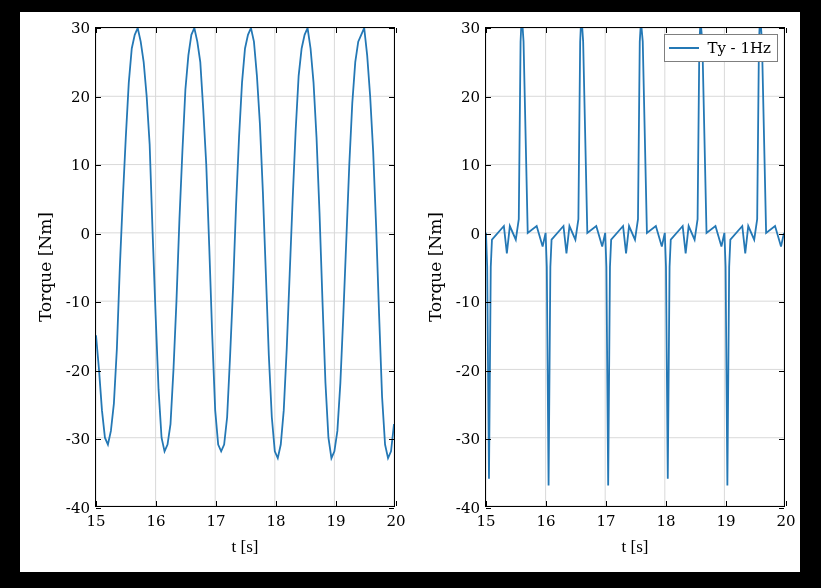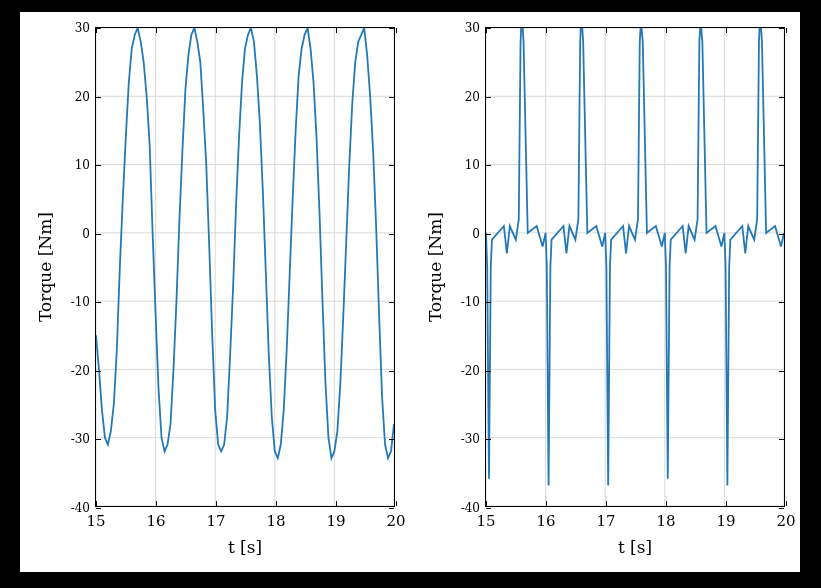--- a/index.html
+++ b/index.html
@@ -36,27 +36,28 @@
     position: absolute;
     transform-origin: center center;
     transform: rotate(-90deg);
     font-size: 17px;
     white-space: nowrap;
   }
   .xlabel {
     position: absolute;
     font-size: 17px;
     text-align: center;
+    font-family: Liberation Serif, serif;
   }
   .tick-y {
     position: absolute;
     right: 100%;
     transform: translateY(-50%);
     margin-right: 6px;
-    font-size: 12px;
+    font-size: 15px;
   }
   .tick-x {
     position: absolute;
     top: 100%;
     transform: translateX(-50%);
     margin-top: 6px;
     font-size: 15px;
   }
   .legend {
     position: absolute;
@@ -178,20 +179,24 @@
         <line x1="0" y1="480" x2="300" y2="480" stroke="#d9d9d9" stroke-width="1"></line>
         <line x1="0" y1="411.42857142857144" x2="300" y2="411.42857142857144" stroke="#d9d9d9" stroke-width="1"></line>
         <line x1="0" y1="342.8571428571429" x2="300" y2="342.8571428571429" stroke="#d9d9d9" stroke-width="1"></line>
         <line x1="0" y1="274.28571428571433" x2="300" y2="274.28571428571433" stroke="#d9d9d9" stroke-width="1"></line>
         <line x1="0" y1="205.71428571428572" x2="300" y2="205.71428571428572" stroke="#d9d9d9" stroke-width="1"></line>
         <line x1="0" y1="137.1428571428571" x2="300" y2="137.1428571428571" stroke="#d9d9d9" stroke-width="1"></line>
         <line x1="0" y1="68.57142857142861" x2="300" y2="68.57142857142861" stroke="#d9d9d9" stroke-width="1"></line>
         <line x1="0" y1="0" x2="300" y2="0" stroke="#d9d9d9" stroke-width="1"></line>
         <path d="M0.00,205.71L1.20,240.00L3.00,452.57L4.80,240.00L6.00,212.57L18.00,198.86L21.00,226.29L24.00,198.86L30.00,212.57L33.00,192.00L34.80,13.71L36.00,-13.71L37.80,13.71L42.00,205.71L51.00,198.86L57.00,219.43L60.00,205.71L61.20,240.00L63.00,459.43L64.80,240.00L66.00,212.57L78.00,198.86L81.00,226.29L84.00,198.86L90.00,212.57L93.00,192.00L94.80,13.71L96.00,-13.71L97.80,13.71L102.00,205.71L111.00,198.86L117.00,219.43L120.00,205.71L121.20,240.00L123.00,459.43L124.80,240.00L126.00,212.57L138.00,198.86L141.00,226.29L144.00,198.86L150.00,212.57L153.00,192.00L154.80,13.71L156.00,-6.86L157.80,13.71L162.00,205.71L171.00,198.86L177.00,219.43L180.00,205.71L181.20,240.00L183.00,452.57L184.80,240.00L186.00,212.57L198.00,198.86L201.00,226.29L204.00,198.86L210.00,212.57L213.00,192.00L214.80,13.71L216.00,-6.86L217.80,13.71L222.00,205.71L231.00,198.86L237.00,219.43L240.00,205.71L241.20,240.00L243.00,459.43L244.80,240.00L246.00,212.57L258.00,198.86L261.00,226.29L264.00,198.86L270.00,212.57L273.00,192.00L274.80,13.71L276.00,-13.71L277.80,13.71L282.00,205.71L291.00,198.86L297.00,219.43L300.00,205.71" fill="none" stroke="#2478b5" stroke-width="1.8"></path>
       </svg>
+    <div class="legend">
+      <div class="swatch"></div>
+      <span>Ty - 1Hz</span>
+    </div>
   <div class="tick-y" style="top: 480px;">-40</div>
       <div class="tickmark-y" style="top: 480px;"></div>
       <div class="tickmark-y r" style="top: 480px;"></div>
       <div class="tick-y" style="top: 411.429px;">-30</div>
       <div class="tickmark-y" style="top: 411.429px;"></div>
       <div class="tickmark-y r" style="top: 411.429px;"></div>
       <div class="tick-y" style="top: 342.857px;">-20</div>
       <div class="tickmark-y" style="top: 342.857px;"></div>
       <div class="tickmark-y r" style="top: 342.857px;"></div>
       <div class="tick-y" style="top: 274.286px;">-10</div>

